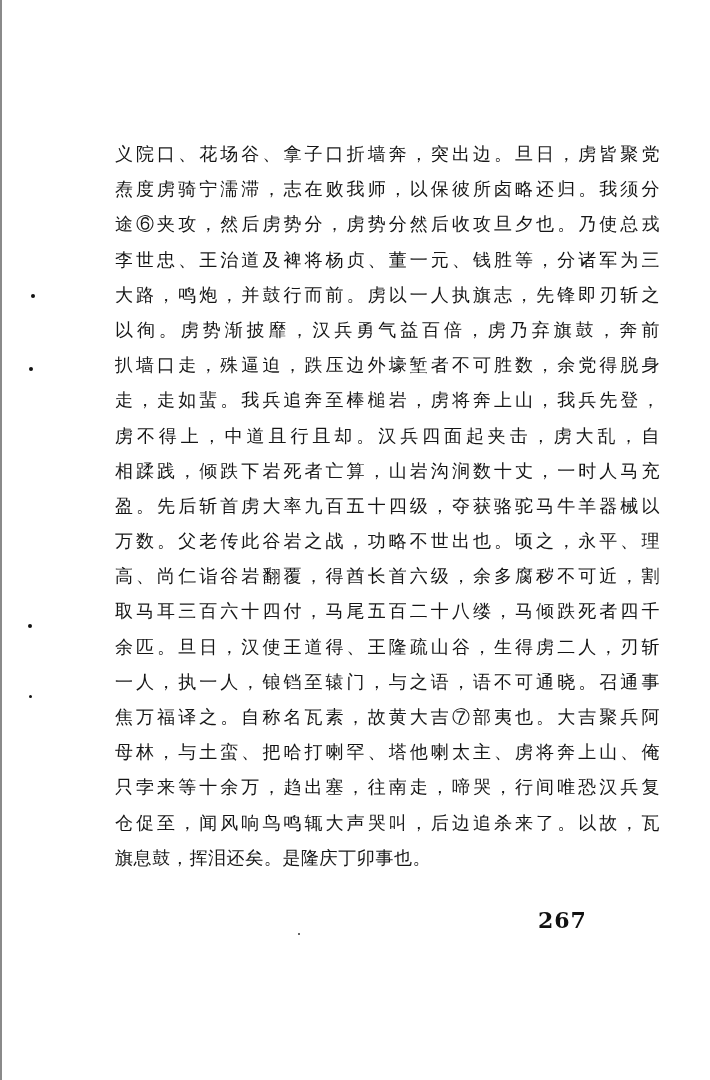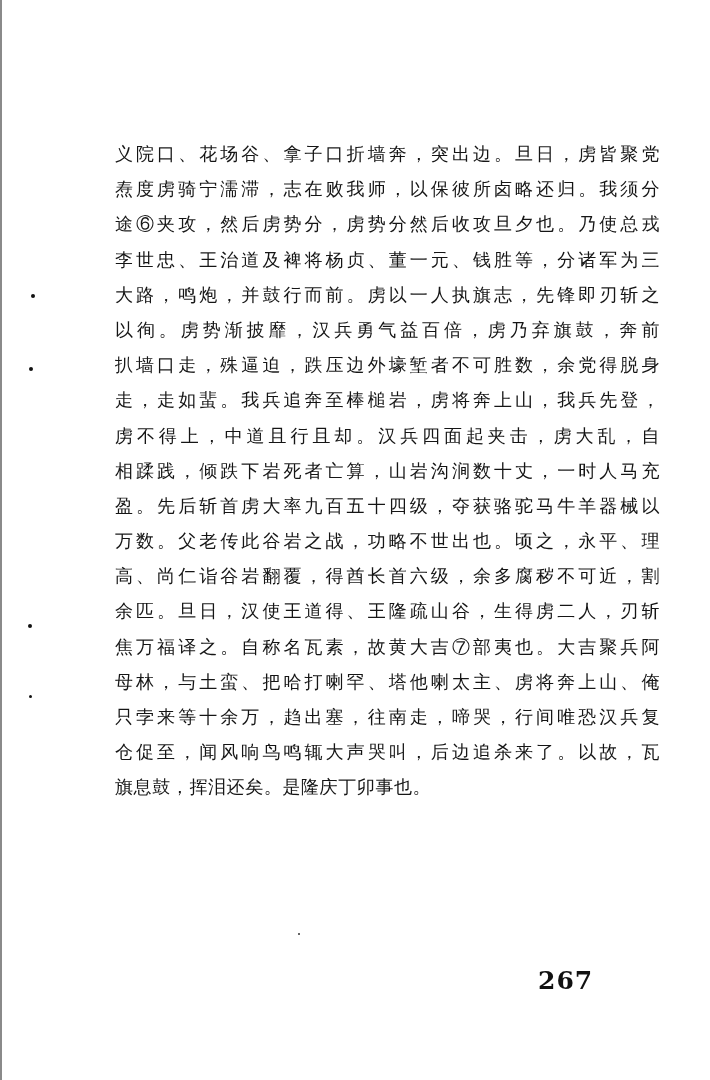--- a/index.html
+++ b/index.html
@@ -48,24 +48,24 @@
     }
     .line.short {
       text-align-last: left;
     }
     .line.indent {
       padding-left: 20px;
     }
     .page-number {
       position: absolute;
       left: 538px;
-      top: 966px;
+      top: 907px;
       font-family: "DejaVu Serif", serif;
       font-weight: bold;
-      font-size: 25px;
+      font-size: 22px;
       letter-spacing: 1px;
       color: #111;
     }
     .speck {
       position: absolute;
       width: 2px;
       height: 2px;
       background: #333;
       border-radius: 50%;
     }
@@ -89,21 +89,23 @@
     <div class="line">李世忠、王治道及裨将杨贞、董一元、钱胜等，分诸军为三</div>
     <div class="line">大路，鸣炮，并鼓行而前。虏以一人执旗志，先锋即刃斩之</div>
     <div class="line">以徇。虏势渐披靡，汉兵勇气益百倍，虏乃弃旗鼓，奔前</div>
     <div class="line">扒墙口走，殊逼迫，跌压边外壕堑者不可胜数，余党得脱身</div>
     <div class="line">走，走如蜚。我兵追奔至棒槌岩，虏将奔上山，我兵先登，</div>
     <div class="line">虏不得上，中道且行且却。汉兵四面起夹击，虏大乱，自</div>
     <div class="line">相蹂践，倾跌下岩死者亡算，山岩沟涧数十丈，一时人马充</div>
     <div class="line">盈。先后斩首虏大率九百五十四级，夺获骆驼马牛羊器械以</div>
     <div class="line">万数。父老传此谷岩之战，功略不世出也。顷之，永平、理</div>
     <div class="line">高、尚仁诣谷岩翻覆，得酋长首六级，余多腐秽不可近，割</div>
+    <div class="line">取马耳三百六十四付，马尾五百二十八缕，马倾跌死者四千</div>
     <div class="line">余匹。旦日，汉使王道得、王隆疏山谷，生得虏二人，刃斩</div>
+    <div class="line">一人，执一人，锒铛至辕门，与之语，语不可通晓。召通事</div>
     <div class="line">焦万福译之。自称名瓦素，故黄大吉⑦部夷也。大吉聚兵阿</div>
     <div class="line">母林，与土蛮、把哈打喇罕、塔他喇太主、虏将奔上山、俺</div>
     <div class="line">只孛来等十余万，趋出塞，往南走，啼哭，行间唯恐汉兵复</div>
     <div class="line">仓促至，闻风响鸟鸣辄大声哭叫，后边追杀来了。以故，瓦</div>
     <div class="line short">旗息鼓，挥泪还矣。是隆庆丁卯事也。</div>
   </div>
   <div>
   </div>
 </div>
 

